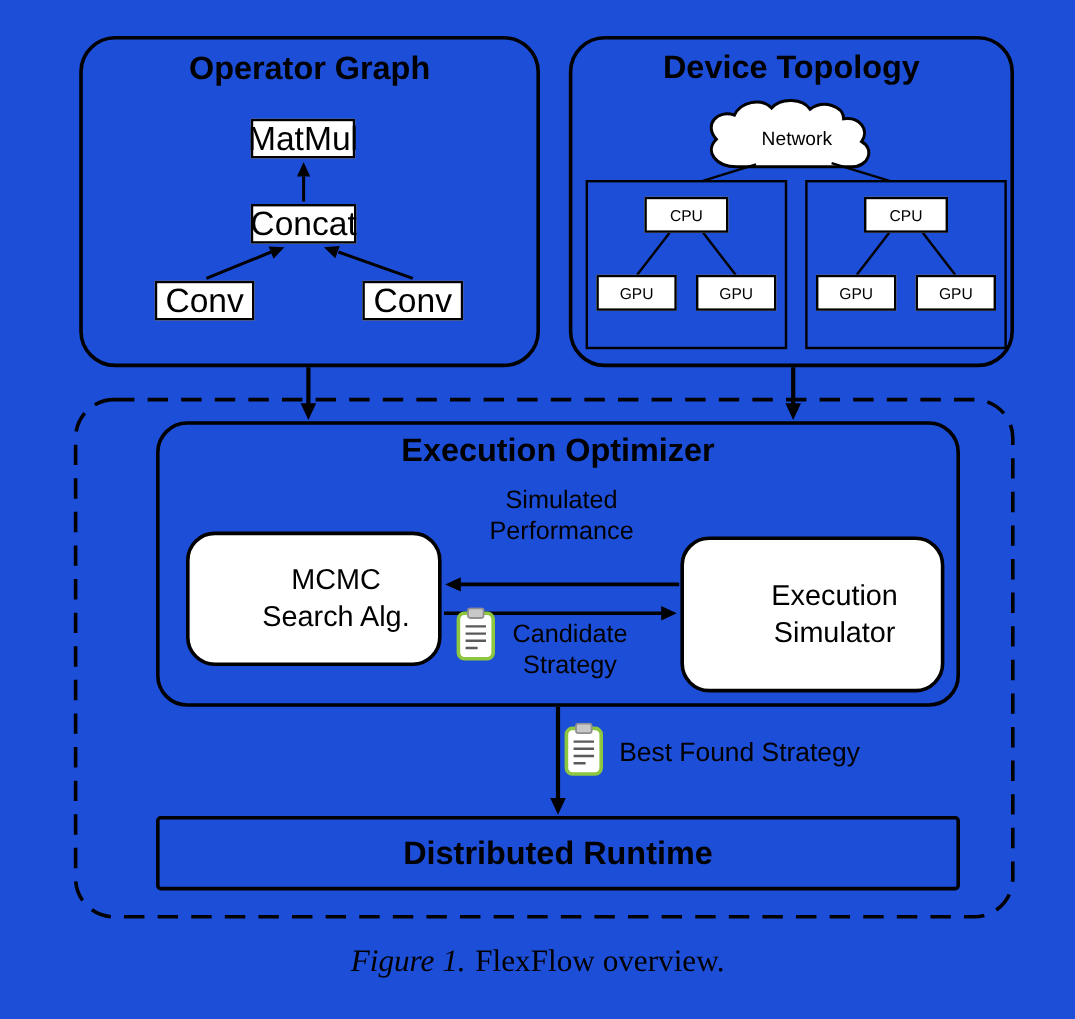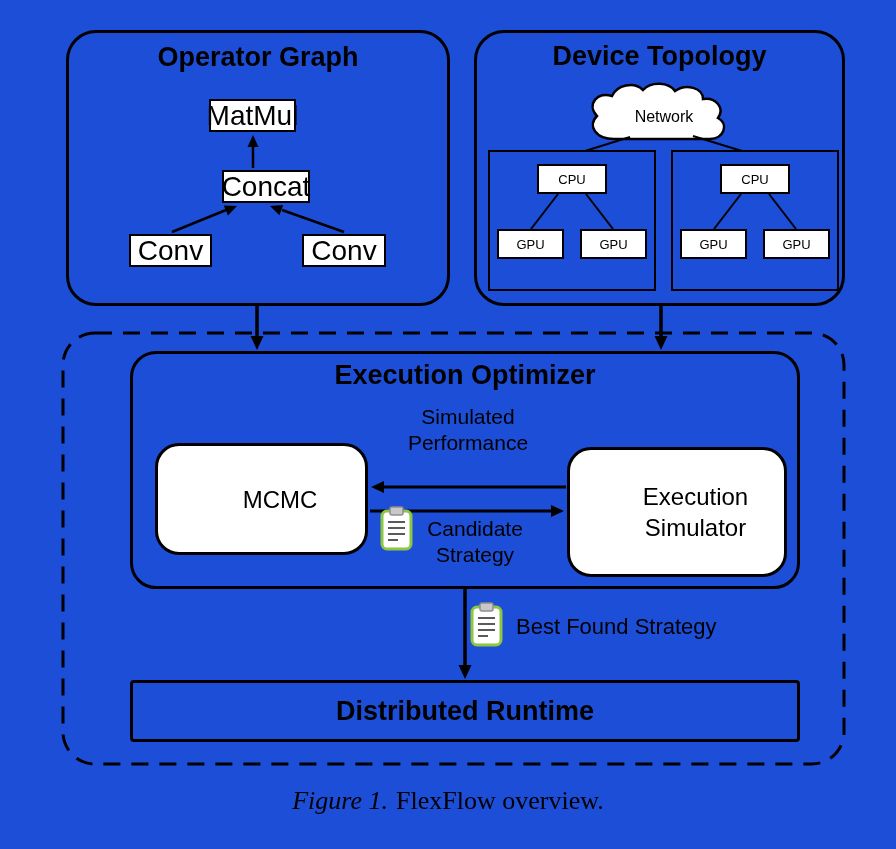--- a/index.html
+++ b/index.html
@@ -157,21 +157,21 @@
       <polygon points="0,0 -13,6 -13,-6" transform="translate(564,511) rotate(0)"></polygon>
     </g>
   </svg>
 
   <div class="panel" style="left:66px; top:30px; width:384px; height:276px;"></div>
   <div class="title" style="left:66px; top:42px; width:384px;">Operator Graph</div>
 
   <div class="node" style="left:209px; top:99px; width:87px; height:33px;">
     <span>MatMul</span>
   </div>
-  <div class="node" style="left:222px; top:170px; width:88px; height:33px;">
+  <div class="node" style="left:209px; top:170px; width:88px; height:33px;">
     <span>Concat</span>
   </div>
   <div class="node" style="left:129px; top:234px; width:83px; height:33px;">
     <span>Conv</span>
   </div>
   <div class="node" style="left:302px; top:234px; width:84px; height:33px;">
     <span>Conv</span>
   </div>
 
   <div class="panel" style="left:474px; top:30px; width:371px; height:276px;"></div>
@@ -199,20 +199,21 @@
   </div>
   <div class="node small" style="left:763px; top:229px; width:67px; height:30px;">
     <span>GPU</span>
   </div>
 
   <div class="panel" style="left:130px; top:351px; width:670px; height:238px; border-radius:26px;"></div>
   <div class="title" style="left:130px; top:360px; width:670px;">Execution Optimizer</div>
 
   <div class="rbox" style="left:155px; top:443px; width:213px; height:112px;">
     <div>MCMC</div>
+    <div>Search Alg.</div>
   </div>
 
   <div class="rbox" style="left:567px; top:447px; width:220px; height:130px;">
     <div>Execution</div>
     <div>Simulator</div>
   </div>
 
   <div class="lbl" style="left:368px; top:404px; width:200px;">
     <div>Simulated</div>
     <div>Performance</div>

